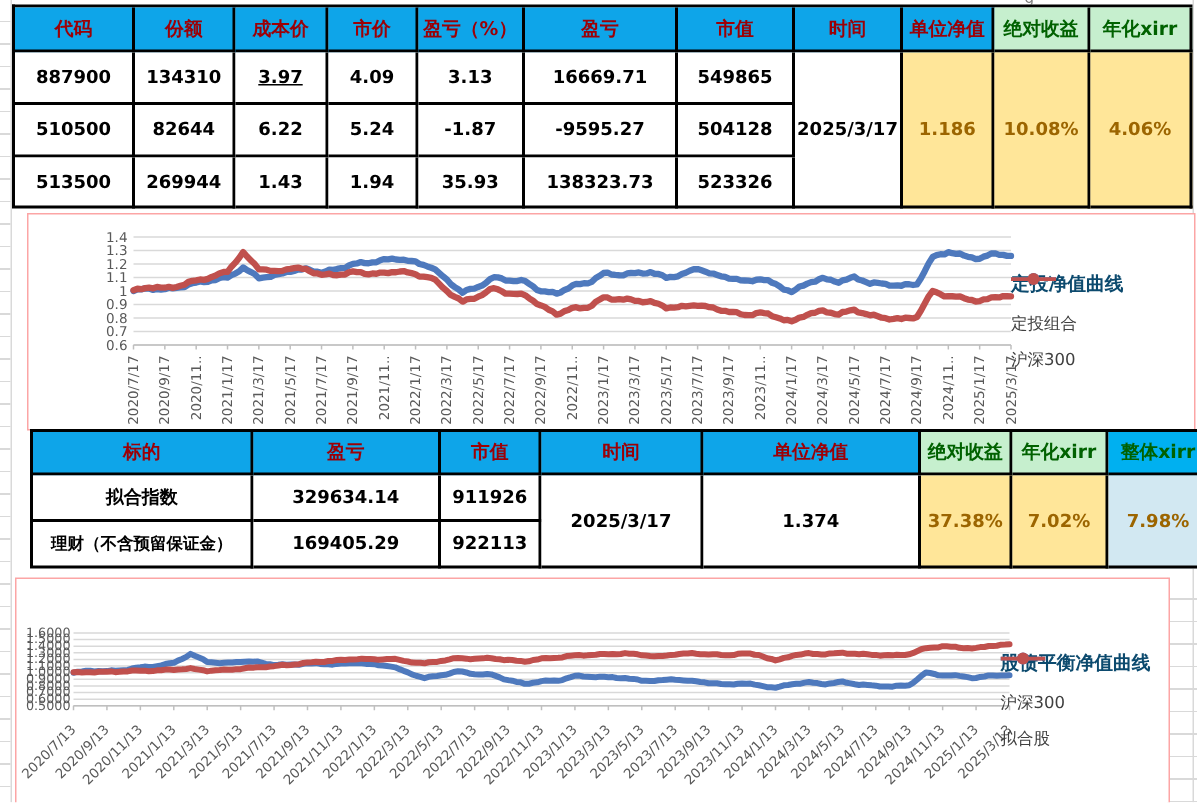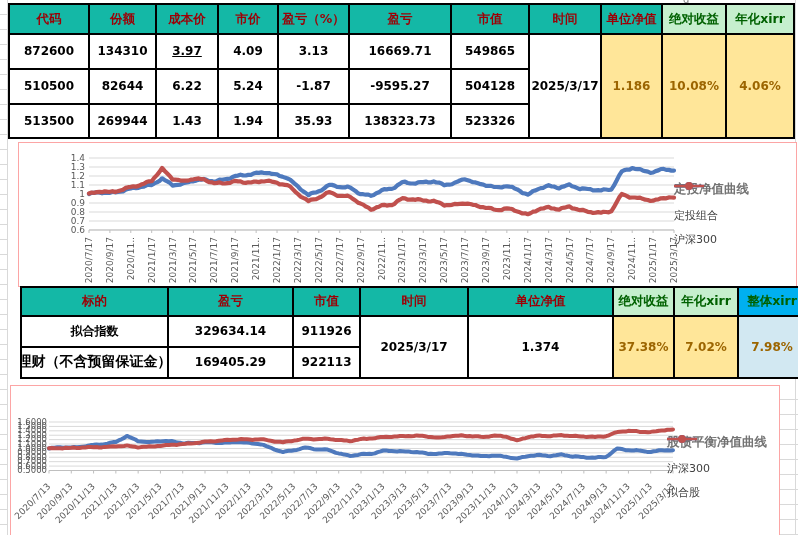--- a/index.html
+++ b/index.html
@@ -6,31 +6,31 @@
   #page{position:relative;width:798px;height:535px;overflow:hidden;background:#ffffff;
         font-family:"DejaVu Sans","Liberation Sans",sans-serif;}
   
   .vgrid{position:absolute;width:1px;background:#d9d9d9;z-index:0;}
   .hstrip{position:absolute;z-index:0;
      background:repeating-linear-gradient(to bottom,transparent 0,transparent 14px,#d9d9d9 14px,#d9d9d9 15px);}
   
   .xl-table{position:absolute;z-index:3;display:grid;border-left:2px solid #000;border-top:2px solid #000;background:#fff;}
   .xl-cell{border-right:2px solid #000;border-bottom:2px solid #000;display:flex;align-items:center;justify-content:center;
            font-weight:bold;font-size:12px;overflow:hidden;white-space:nowrap;}
-  .st-pink{background:#14b8a6;color:#9C0006;}
+  .st-pink{background:#0ea5e9;color:#9C0006;}
   .st-green{background:#C6EFCE;color:#006100;}
   .st-blue{background:#00B0F0;color:#006100;}
   .st-white{background:#FFFFFF;color:#000000;}
   .st-yellow{background:#FFE699;color:#9C6500;}
   .st-lightblue{background:#D2E8F2;color:#9C6500;}
   
   .chart-frame{position:absolute;background:#fff;border:1px solid #fca5a5;z-index:2;overflow:hidden;}
   .chart-frame svg{position:absolute;left:0;top:0;}
   .legend-block{position:absolute;z-index:2;text-align:left;}
-  .legend-title{font-weight:bold;font-size:12.5px;color:#737373;margin-bottom:10px;}
+  .legend-title{font-weight:bold;font-size:12.5px;color:#0c4a6e;margin-bottom:10px;}
   .legend-item{display:flex;align-items:center;margin-top:9px;font-size:11px;color:#404040;}
   .legend-item svg{margin-right:2px;flex:0 0 auto;}
   .artifact{position:absolute;color:#7f7f7f;font-size:10px;z-index:1;}
 </style>
 </head>
 <body>
 
 <div id="page">
 
   <div class="hstrip" style="left:0;top:0;width:7px;height:535px;border-right:1px solid #d9d9d9;"></div>
@@ -43,21 +43,21 @@
       <div class="xl-cell st-pink" style="font-size: 12.5px;">份额</div>
       <div class="xl-cell st-pink" style="font-size: 12.5px;">成本价</div>
       <div class="xl-cell st-pink" style="font-size: 12.5px;">市价</div>
       <div class="xl-cell st-pink" style="font-size: 12.5px;">盈亏（%）</div>
       <div class="xl-cell st-pink" style="font-size: 12.5px;">盈亏</div>
       <div class="xl-cell st-pink" style="font-size: 12.5px;">市值</div>
       <div class="xl-cell st-pink" style="font-size: 12.5px;">时间</div>
       <div class="xl-cell st-pink" style="font-size: 12.5px;">单位净值</div>
       <div class="xl-cell st-green" style="font-size: 12.5px;">绝对收益</div>
       <div class="xl-cell st-green" style="font-size: 12.5px;">年化xirr</div>
-      <div class="xl-cell st-white" style="grid-area: 2 / 1 / 3 / 2;">872600</div>
+      <div class="xl-cell st-white" style="grid-area: 2 / 1 / 3 / 2;">887900</div>
       <div class="xl-cell st-white" style="grid-area: 2 / 2 / 3 / 3;">134310</div>
       <div class="xl-cell st-white" style="grid-area: 2 / 3 / 3 / 4; text-decoration: underline;">3.97</div>
       <div class="xl-cell st-white" style="grid-area: 2 / 4 / 3 / 5;">4.09</div>
       <div class="xl-cell st-white" style="grid-area: 2 / 5 / 3 / 6;">3.13</div>
       <div class="xl-cell st-white" style="grid-area: 2 / 6 / 3 / 7;">16669.71</div>
       <div class="xl-cell st-white" style="grid-area: 2 / 7 / 3 / 8;">549865</div>
       <div class="xl-cell st-white" style="grid-area: 3 / 1 / 4 / 2;">510500</div>
       <div class="xl-cell st-white" style="grid-area: 3 / 2 / 4 / 3;">82644</div>
       <div class="xl-cell st-white" style="grid-area: 3 / 3 / 4 / 4;">6.22</div>
       <div class="xl-cell st-white" style="grid-area: 3 / 4 / 4 / 5;">5.24</div>
@@ -184,21 +184,21 @@
       <div class="xl-cell st-pink" style="font-size: 12.5px;">盈亏</div>
       <div class="xl-cell st-pink" style="font-size: 12.5px;">市值</div>
       <div class="xl-cell st-pink" style="font-size: 12.5px;">时间</div>
       <div class="xl-cell st-pink" style="font-size: 12.5px;">单位净值</div>
       <div class="xl-cell st-green" style="font-size: 12.5px;">绝对收益</div>
       <div class="xl-cell st-green" style="font-size: 12.5px;">年化xirr</div>
       <div class="xl-cell st-blue" style="font-size: 12.5px;">整体xirr</div>
       <div class="xl-cell st-white" style="grid-area: 2 / 1 / 3 / 2;">拟合指数</div>
       <div class="xl-cell st-white" style="grid-area: 2 / 2 / 3 / 3;">329634.14</div>
       <div class="xl-cell st-white" style="grid-area: 2 / 3 / 3 / 4;">911926</div>
-      <div class="xl-cell st-white" style="font-size: 14px; grid-area: 3 / 1 / 4 / 2;">理财（不含预留保证金）</div>
+      <div class="xl-cell st-white" style="font-size: 11px; grid-area: 3 / 1 / 4 / 2;">理财（不含预留保证金）</div>
       <div class="xl-cell st-white" style="grid-area: 3 / 2 / 4 / 3;">169405.29</div>
       <div class="xl-cell st-white" style="grid-area: 3 / 3 / 4 / 4;">922113</div>
       <div class="xl-cell st-white" style="grid-area: 2 / 4 / 4 / 5;">2025/3/17</div>
       <div class="xl-cell st-white" style="grid-area: 2 / 5 / 4 / 6;">1.374</div>
       <div class="xl-cell st-yellow" style="grid-area: 2 / 6 / 4 / 7;">37.38%</div>
       <div class="xl-cell st-yellow" style="grid-area: 2 / 7 / 4 / 8;">7.02%</div>
       <div class="xl-cell st-lightblue" style="grid-area: 2 / 8 / 4 / 9;">7.98%</div>
     </div>
 
   <div class="chart-frame" id="chart2" style="left:10px;top:385px;width:768px;height:150px;">

